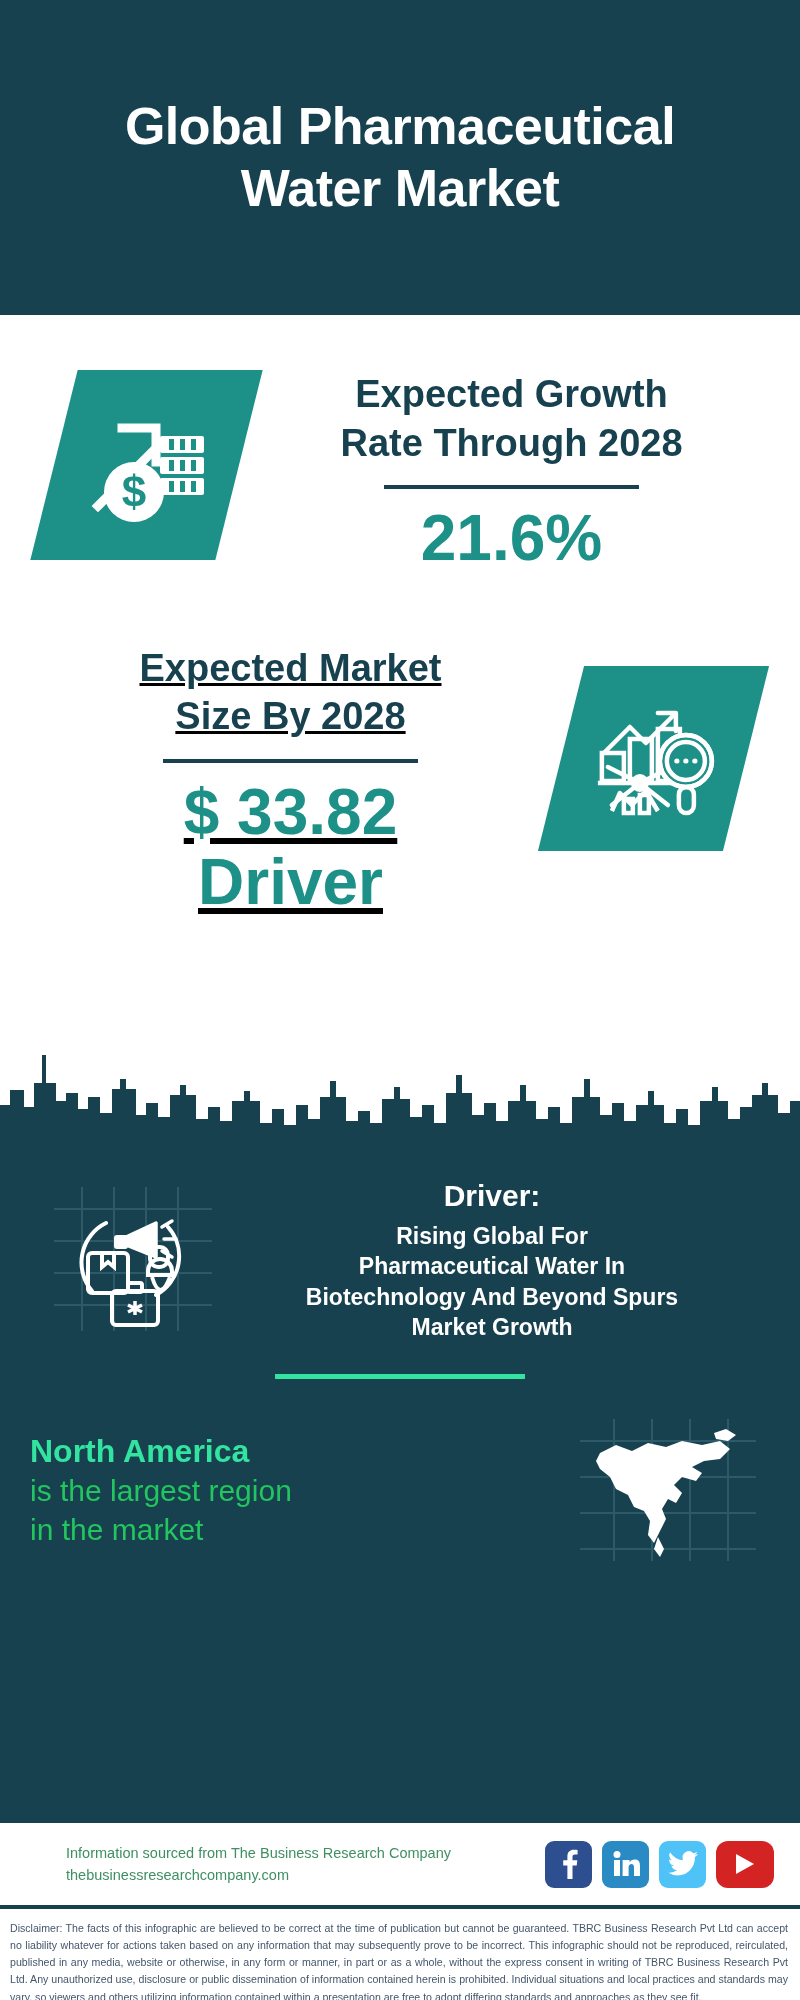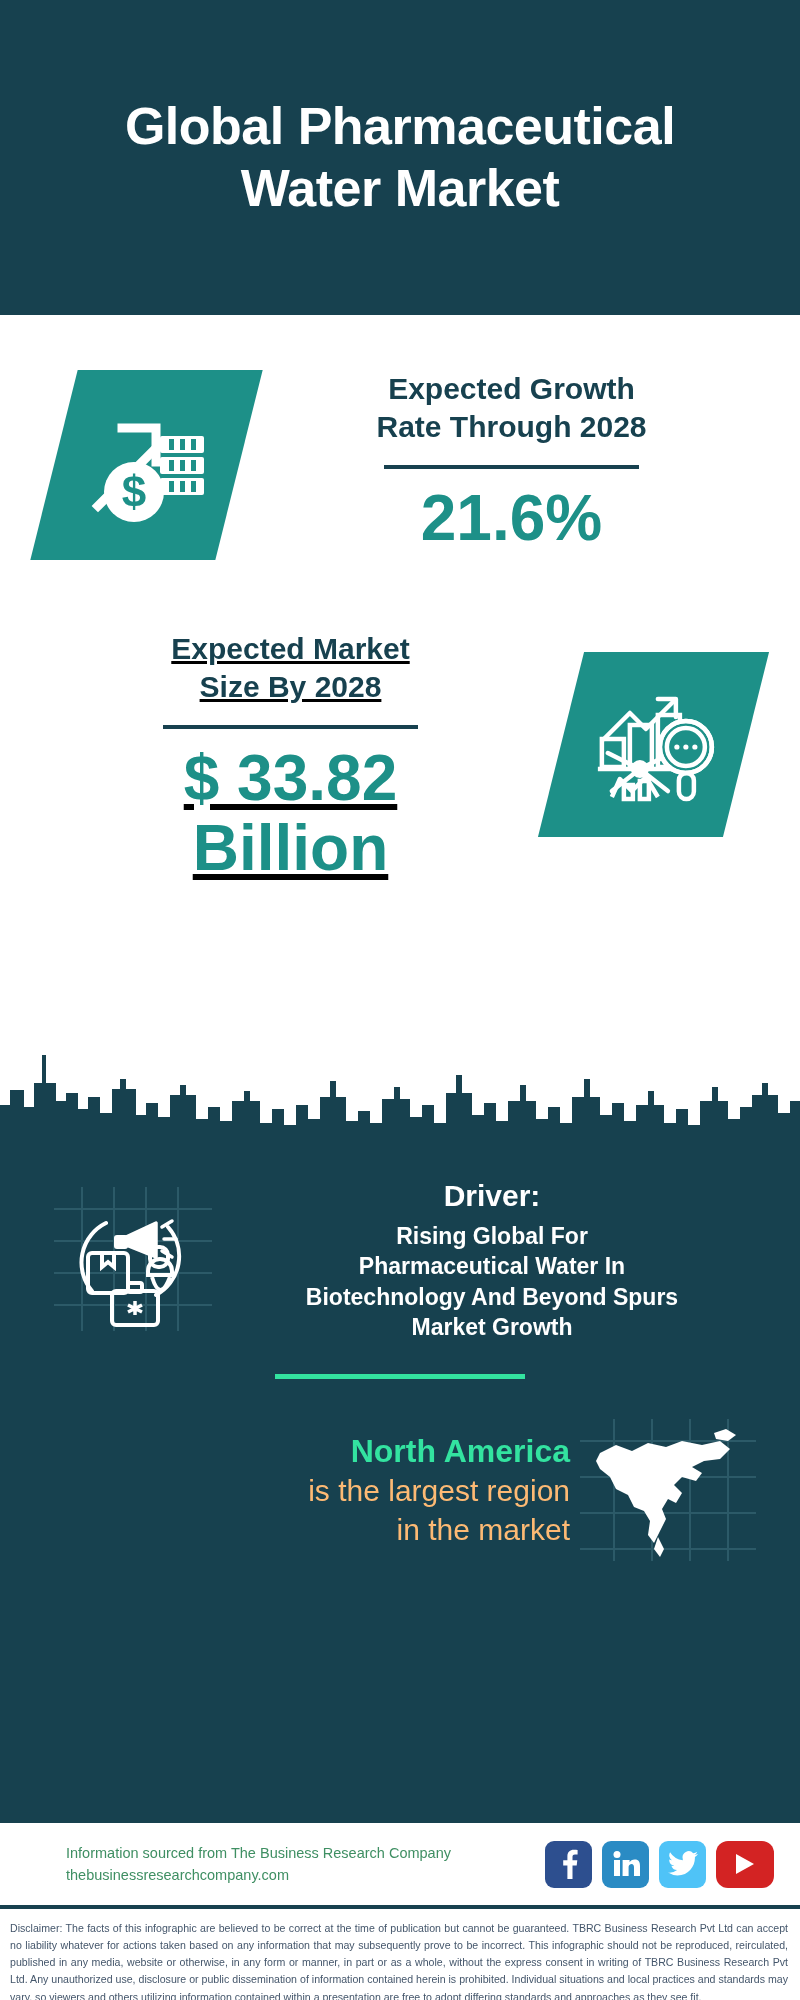--- a/index.html
+++ b/index.html
@@ -43,21 +43,21 @@
     transform:skewX(-14deg);
   }
   .para > .icon-inner { transform:skewX(14deg); display:flex; align-items:center; justify-content:center; }
 
   
   .growth-row { margin-top:45px; padding:0 36px; display:flex; align-items:flex-start; }
   .growth-icon { width:185px; height:190px; flex:none; margin-left:18px; }
   .growth-text { flex:1; text-align:center; padding-left:20px; }
   .label-dark {
     color:#17414f;
-    font-size:30px;
+    font-size:38px;
     font-weight:bold;
     line-height:1.28;
   }
   .divider-dark {
     width:255px; height:4px; background:#17414f;
     margin:18px auto 14px auto;
   }
   .value-teal {
     color:#1d9088;
     font-size:64px;
@@ -86,23 +86,23 @@
   .driver-body {
     color:#ffffff; font-size:23px; font-weight:bold; line-height:1.32;
   }
 
   .mid-divider {
     width:250px; height:5px; background:#33e3a0;
     margin:32px auto 0 auto;
   }
 
   .region-row { display:flex; align-items:center; padding:36px 40px 0 30px; }
-  .region-text { flex:1; text-align:right; }
+  .region-text { flex:1; text-align:left; }
   .region-name { color:#33e3a0; font-size:32px; font-weight:bold; line-height:1.25; }
-  .region-sub { color:#fdba74; font-size:30px; font-weight:normal; line-height:1.3; }
+  .region-sub { color:#22c55e; font-size:30px; font-weight:normal; line-height:1.3; }
   .region-icon { width:190px; height:150px; flex:none; }
 
   
   .footer-bar {
     height:85px; background:#ffffff;
     border-top:3px solid #17414f;
     display:flex; align-items:center; justify-content:space-between;
     padding:0 26px 0 38px;
   }
   .footer-src { color:#3f8f63; font-size:14.5px; line-height:1.55;margin-left:28px; }
@@ -179,21 +179,21 @@
 
     <div class="size-row">
       <div class="size-text">
         <div class="label-dark">
           <div>Expected Market</div>
           <div>Size By 2028</div>
         </div>
         <div class="divider-dark"></div>
         <div class="value-teal">
           <div>$ 33.82</div>
-          <div>Billion</div>
+          <div>Driver</div>
         </div>
       </div>
       <div class="para size-icon">
         <div class="icon-inner">
           <svg width="128" height="120" viewBox="0 0 128 120" fill="none" stroke="#ffffff" stroke-width="4.5">
             <path d="M14 54 L40 28 L56 44 L84 16" stroke-linecap="round" stroke-linejoin="round"></path>
             <path d="M68 14 L86 14 L86 32" stroke-linecap="round" stroke-linejoin="round"></path>
             <rect x="12" y="54" width="22" height="28"></rect>
             <rect x="40" y="40" width="22" height="42"></rect>
             <rect x="68" y="30" width="22" height="52"></rect>

